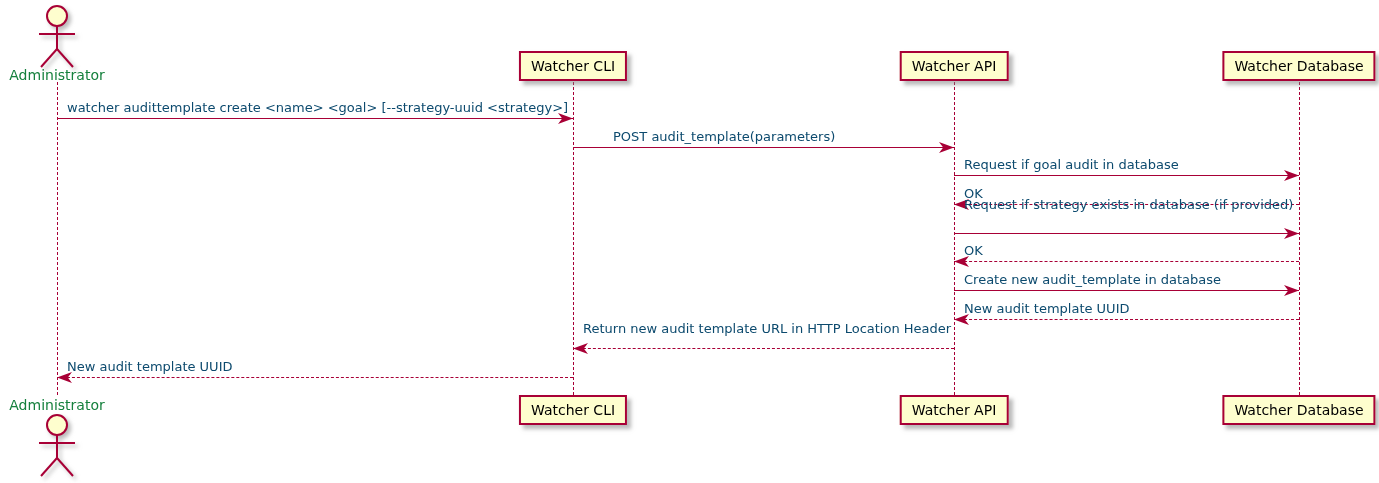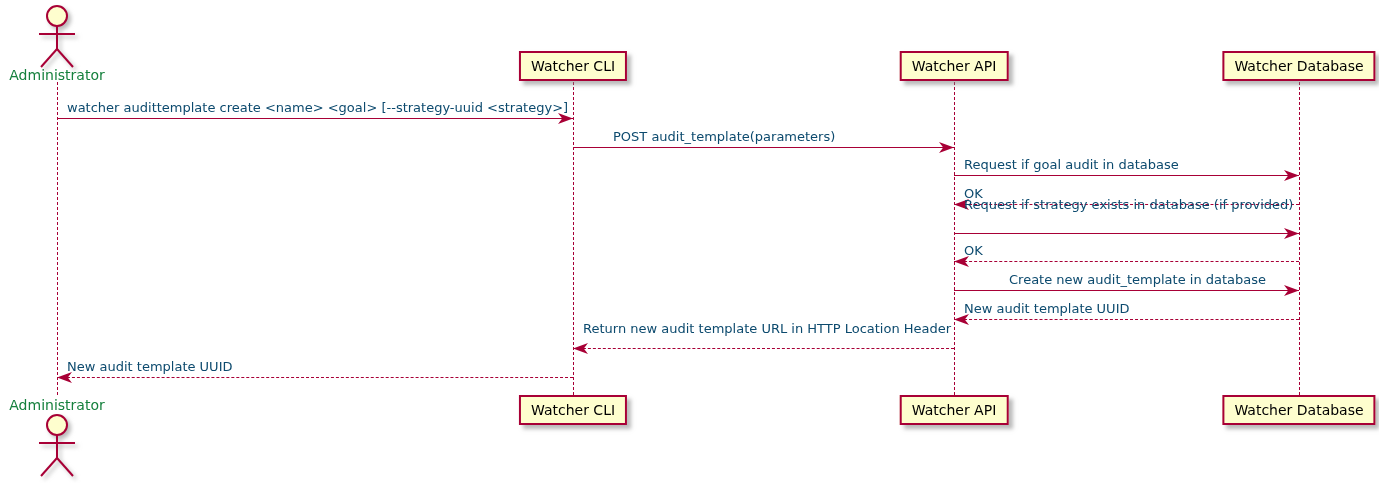--- a/index.html
+++ b/index.html
@@ -111,21 +111,21 @@
     <div class="arrowhead left" style="top: 199px; left: 954px;"></div>
     <div class="msg-label" style="left: 964px; top: 186px;">OK</div>
     <div class="msg-line solid" style="left: 954px; width: 345px; top: 233px;"></div>
     <div class="arrowhead right" style="top: 228px; left: 1284px;"></div>
     <div class="msg-label" style="left: 964px; top: 197px;">Request if strategy exists in database (if provided)</div>
     <div class="msg-line dashed" style="left: 954px; width: 345px; top: 261px;"></div>
     <div class="arrowhead left" style="top: 256px; left: 954px;"></div>
     <div class="msg-label" style="left: 964px; top: 243px;">OK</div>
     <div class="msg-line solid" style="left: 954px; width: 345px; top: 290px;"></div>
     <div class="arrowhead right" style="top: 285px; left: 1284px;"></div>
-    <div class="msg-label" style="left: 964px; top: 272px; margin-left: 45px;">Create new audit_template in database</div>
+    <div class="msg-label" style="left: 964px; top: 272px;">Create new audit_template in database</div>
     <div class="msg-line dashed" style="left: 954px; width: 345px; top: 319px;"></div>
     <div class="arrowhead left" style="top: 314px; left: 954px;"></div>
     <div class="msg-label" style="left: 964px; top: 301px;">New audit template UUID</div>
     <div class="msg-line dashed" style="left: 573px; width: 381px; top: 348px;"></div>
     <div class="arrowhead left" style="top: 343px; left: 573px;"></div>
     <div class="msg-label" style="left: 583px; top: 321px;">Return new audit template URL in HTTP Location Header</div>
     <div class="msg-line dashed" style="left: 57px; width: 516px; top: 377px;"></div>
     <div class="arrowhead left" style="top: 372px; left: 57px;"></div>
     <div class="msg-label" style="left: 67px; top: 359px;">New audit template UUID</div>
   </div>

